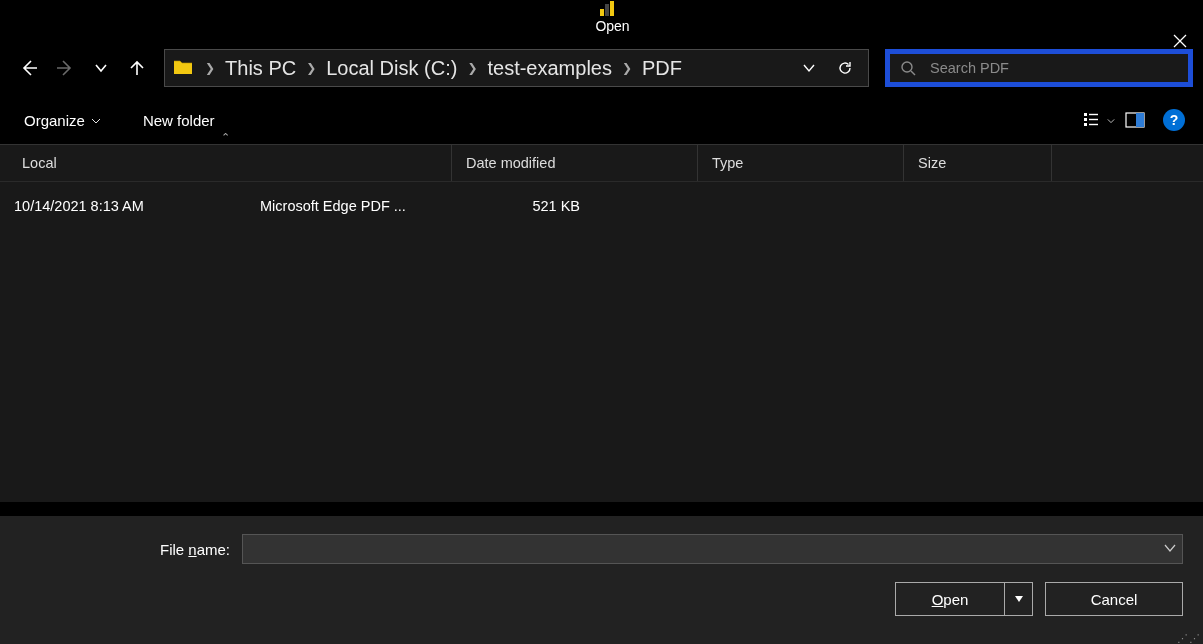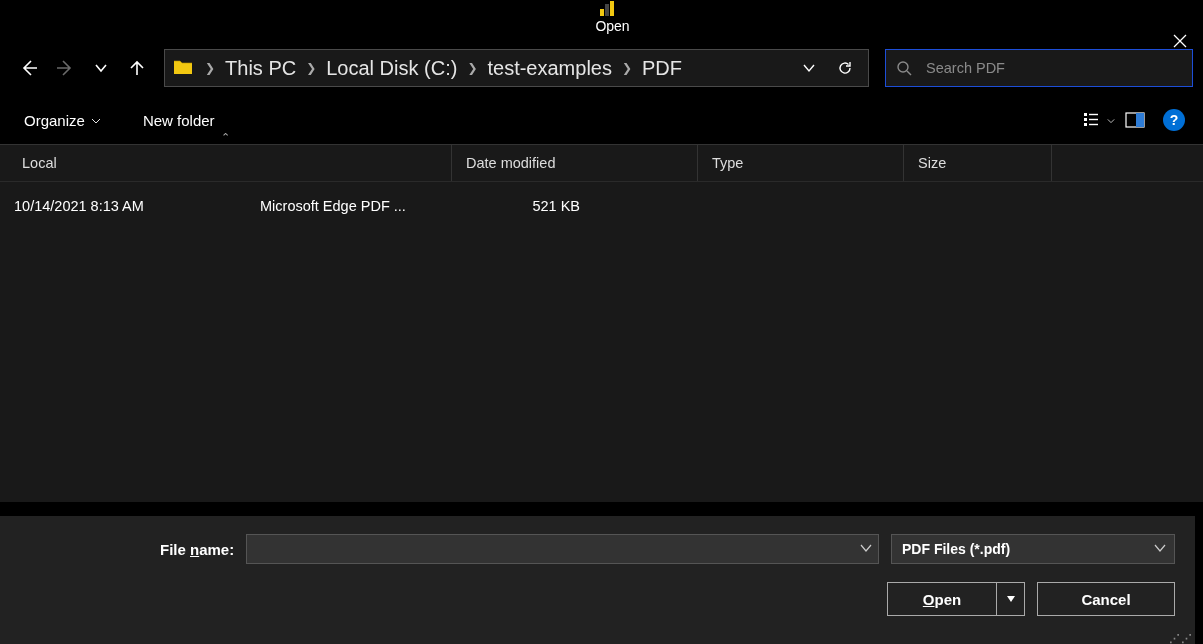--- a/index.html
+++ b/index.html
@@ -16,21 +16,21 @@
 .nav-arrow { width: 30px; height: 30px; display: flex; align-items: center; justify-content: center; color: #fff; cursor: pointer; }
 .nav-arrow.disabled { color: #6a6a6a; }
 .nav-arrow svg { stroke: currentColor; }
 .addressbar { flex: 1; height: 38px; border: 1px solid #4a4a4a; background: #191919; display: flex; align-items: center; padding: 0 8px; margin-left: 6px; min-width: 0; }
 .addressbar .folder-icon { width: 20px; height: 20px; }
 .breadcrumb { display: flex; align-items: center; gap: 0; padding-left: 4px; flex: 1; min-width: 0; overflow: hidden; }
 .crumb-sep { color: #aaa; padding: 0 8px; font-size: 12px; }
 .crumb { color: #e5e5e5; font-size: 20px; white-space: nowrap; cursor: pointer; padding: 4px 2px; }
 .addressbar .drop { width: 30px; display: flex; justify-content: center; color: #fff; cursor: pointer; }
 .addressbar .refresh { width: 30px; display: flex; justify-content: center; color: #fff; cursor: pointer; margin-left: 6px; }
-.searchbox { width: 308px; height: 38px; border: 1px solid #1d4ed8; background: #191919; display: flex; align-items: center; padding: 0 10px; margin-left: 10px; }
+.searchbox { width: 308px; height: 38px; border: 5px solid #1d4ed8; background: #191919; display: flex; align-items: center; padding: 0 10px; margin-left: 10px; }
 .searchbox svg { flex: none; }
 .searchbox input { background: transparent; border: none; outline: none; color: #fff; font-size: 14.5px; margin-left: 14px; width: 100%; }
 .searchbox input::placeholder { color: #8a8a8a; }
 
 
 .toolbar { height: 48px; display: flex; align-items: center; padding: 0 18px; background: #000; }
 .tool-btn { display: flex; align-items: center; color: #fff; font-size: 15px; cursor: pointer; padding: 4px 6px; text-align: right; }
 .tool-btn .caret { margin-left: 6px; }
 .toolbar .spacer { flex: 1; }
 .toolbar .icon-btn { width: 36px; height: 30px; display: flex; align-items: center; justify-content: center; cursor: pointer; }
@@ -50,21 +50,21 @@
 .list-body { background: #191919; height: 320px; }
 .file-row { height: 48px; display: flex; align-items: center; font-size: 14.5px; color: #fff; }
 .file-row .cell { display: flex; align-items: center; }
 .cell-name { width: 452px; padding-left: 22px; gap: 10px; }
 .cell-date { width: 246px; padding-left: 14px; }
 .cell-type { width: 206px; padding-left: 14px; white-space: nowrap; overflow: hidden; text-overflow: ellipsis; display: block; line-height: 48px; }
 .cell-size { width: 148px; padding-right: 20px; justify-content: flex-end; text-align: left; }
 .pdf-icon { width: 20px; height: 20px; }
 
 
-.bottom { position: absolute; bottom: 0; left: 0; right: 8px; background: #222; height: 128px; padding: 18px 20px 12px 20px; font-weight: bold; }
+.bottom { position: absolute; bottom: 0; left: 0; right: 0; background: #222; height: 128px; padding: 18px 20px 12px 20px; }
 .filename-row { display: flex; align-items: center; gap: 12px; }
 .filename-label { color: #fff; font-size: 15px; margin-left: 140px; }
 .filename-label .u { text-decoration: underline; }
 .filename-input { flex: 1; height: 30px; background: #333; border: 1px solid #555; position: relative; }
 .filename-input .drop { position: absolute; right: 6px; top: 5px; color: #ccc; cursor: pointer; }
 .filetype { width: 284px; height: 30px; background: #333; border: 1px solid #555; display: flex; align-items: center; padding: 0 10px; color: #fff; font-size: 14px; position: relative; cursor: pointer; }
 .filetype .drop { position: absolute; right: 8px; top: 6px; color: #ccc; }
 .buttons-row { display: flex; justify-content: flex-end; gap: 12px; margin-top: 18px; }
 .btn-group { display: flex; }
 .btn { height: 34px; border: 1px solid #aaa; background: #222; color: #fff; font-size: 15px; display: flex; align-items: center; justify-content: center; cursor: pointer; }
@@ -213,26 +213,20 @@
 </div>
 
 <div class="bottom">
   <div class="filename-row">
     <div class="filename-label"><span>File </span><span class="u">n</span><span>ame:</span></div>
     <div class="filename-input">
       <div class="drop"><svg width="12" height="12" viewBox="0 0 12 12">
             <path d="M1 3 L6 9 L11 3" fill="none" stroke="#ccc" stroke-width="1.2"></path>
           </svg></div>
     </div>
-    <div class="filetype">
-      <span>PDF Files (*.pdf)</span>
-      <div class="drop"><svg width="12" height="12" viewBox="0 0 12 12">
-            <path d="M1 3 L6 9 L11 3" fill="none" stroke="#ccc" stroke-width="1.2"></path>
-          </svg></div>
-    </div>
   </div>
   <div class="buttons-row">
     <div class="btn-group">
       <div class="btn btn-open">
           <span class="u">O</span>
           <span>pen</span>
         </div>
       <div class="btn btn-split">
           <svg width="10" height="10" viewBox="0 0 10 10">
             <path d="M1 2 L5 8 L9 2 Z" fill="#fff"></path>

